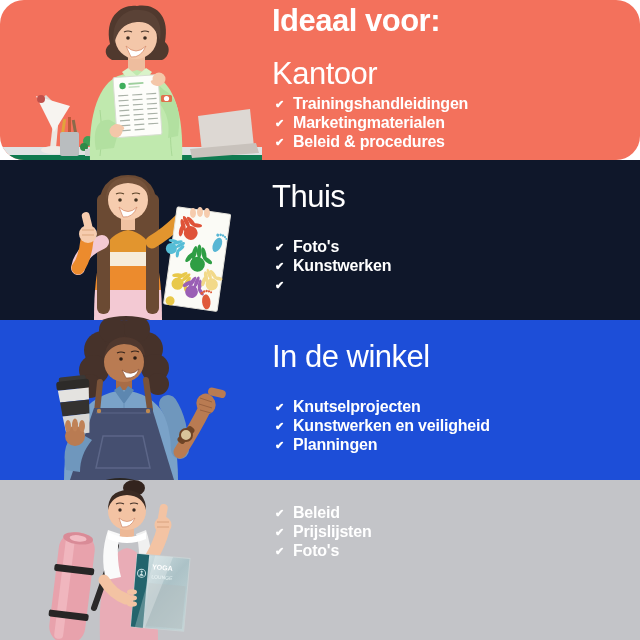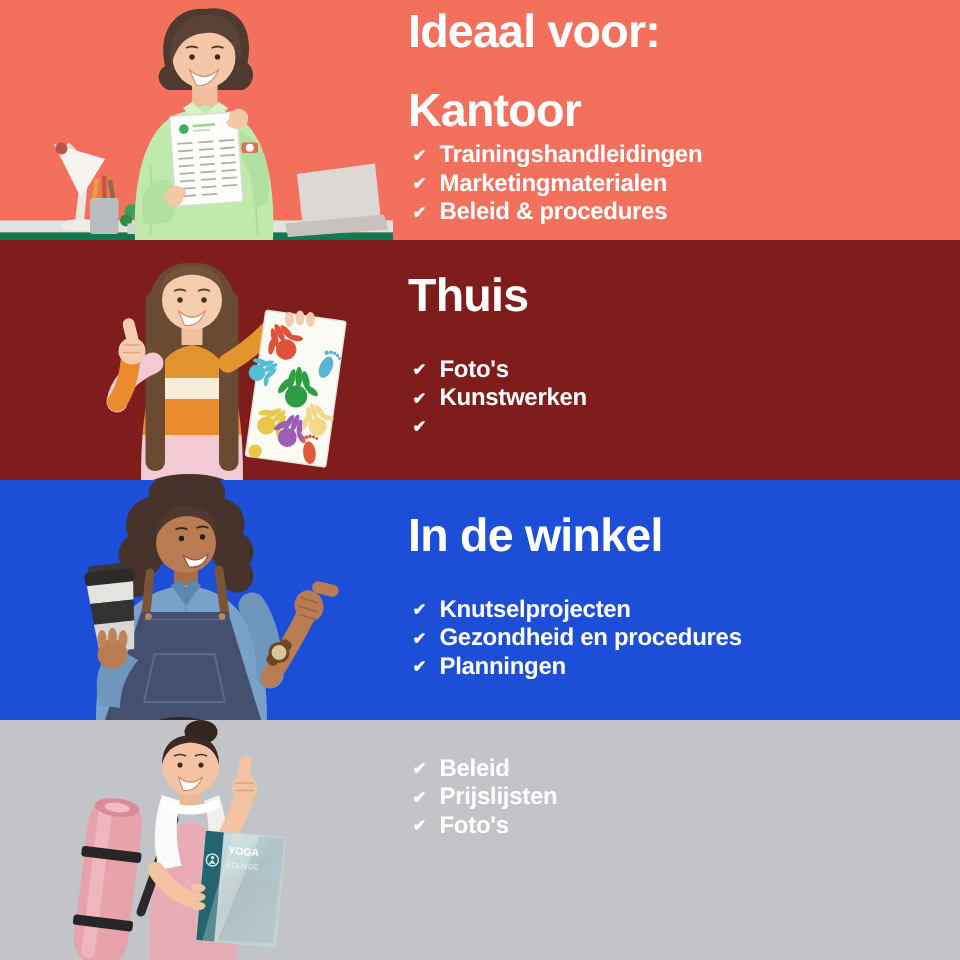--- a/index.html
+++ b/index.html
@@ -25,21 +25,21 @@
   .photo svg { display: block; width: 262px; height: 160px; }
   .text {
     position: absolute; left: 272px; top: 0; right: 4px;
     color: #ffffff;
   }
   .lead {
     font-size: 31px; font-weight: bold; line-height: 34px;
     margin-top: 4px; letter-spacing: -0.5px;
   }
   .title {
-    font-size: 31px; font-weight: bold; line-height: 34px;
+    font-size: 31px; font-weight: normal; line-height: 34px;
     letter-spacing: -0.5px;
   }
   .band .title { margin-top: 20px; }
   .band.first .title { margin-top: 19px; }
   ul.list { list-style: none; margin-top: 24px; }
   .band.first ul.list { margin-top: 4px; }
   ul.list li {
     display: flex; align-items: center;
     font-size: 16px; font-weight: bold; line-height: 18px;
     margin-bottom: 1px; letter-spacing: -0.2px;
@@ -47,21 +47,21 @@
   .check {
     flex: none; width: 21px; padding-left: 3px;
     font-size: 11px; line-height: 18px;
   }
 </style>
 </head>
 <body>
 
 <div class="poster">
 
-  <section class="band first" style="background: rgb(243, 113, 92);">
+  <section class="band first" style="background: rgb(243, 113, 92); border-radius: 24px;">
     <div class="photo" aria-label="Vrouw aan bureau met lamp en laptop houdt gelamineerd documentblad vast">
       <svg viewBox="0 0 262 160">
         <g>
           <rect x="0" y="147" width="262" height="8" fill="#dfe3e4"></rect>
           <rect x="0" y="155" width="262" height="5" fill="#0f7a50"></rect>
         </g>
         <g>
           <path d="M50 148 L54 114 L59 115 L56 148 Z" fill="#ece7e2"></path>
           <path d="M54 116 L40 100 L46 95 L61 110 Z" fill="#e0dbd6"></path>
           <polygon points="36,96 70,106 54,132" fill="#f7f4f0"></polygon>
@@ -155,21 +155,21 @@
             <span>Marketingmaterialen</span>
           </li>
         <li>
             <span class="check">✔</span>
             <span>Beleid &amp; procedures</span>
           </li>
       </ul>
     </div>
   </section>
 
-  <section class="band" style="background: #7f1d1d;">
+  <section class="band" style="background: #0f172a;">
     <div class="photo" aria-label="Meisje met duim omhoog houdt vel met kleurrijke handafdrukken vast">
       <svg viewBox="0 0 262 160">
         <defs>
           <g id="handprint">
             <circle r="5.5"></circle>
             <ellipse cx="-6" cy="-5" rx="1.7" ry="4.5" transform="rotate(38 -6 -5)"></ellipse>
             <ellipse cx="-2.5" cy="-8.5" rx="1.7" ry="5" transform="rotate(12 -2.5 -8.5)"></ellipse>
             <ellipse cx="1" cy="-9.5" rx="1.7" ry="5.2"></ellipse>
             <ellipse cx="4.5" cy="-8" rx="1.7" ry="4.8" transform="rotate(-14 4.5 -8)"></ellipse>
             <ellipse cx="7.5" cy="-3" rx="1.6" ry="3.8" transform="rotate(-55 7.5 -3)"></ellipse>
@@ -315,21 +315,21 @@
     </div>
     <div class="text">
       <h2 class="title">In de winkel</h2>
       <ul class="list">
         <li>
             <span class="check">✔</span>
             <span>Knutselprojecten</span>
           </li>
         <li>
             <span class="check">✔</span>
-            <span>Gezondheid en procedures</span>
+            <span>Kunstwerken en veiligheid</span>
           </li>
         <li>
             <span class="check">✔</span>
             <span>Planningen</span>
           </li>
       </ul>
     </div>
   </section>
 
   <section class="band" style="background: rgb(195, 196, 200);">

